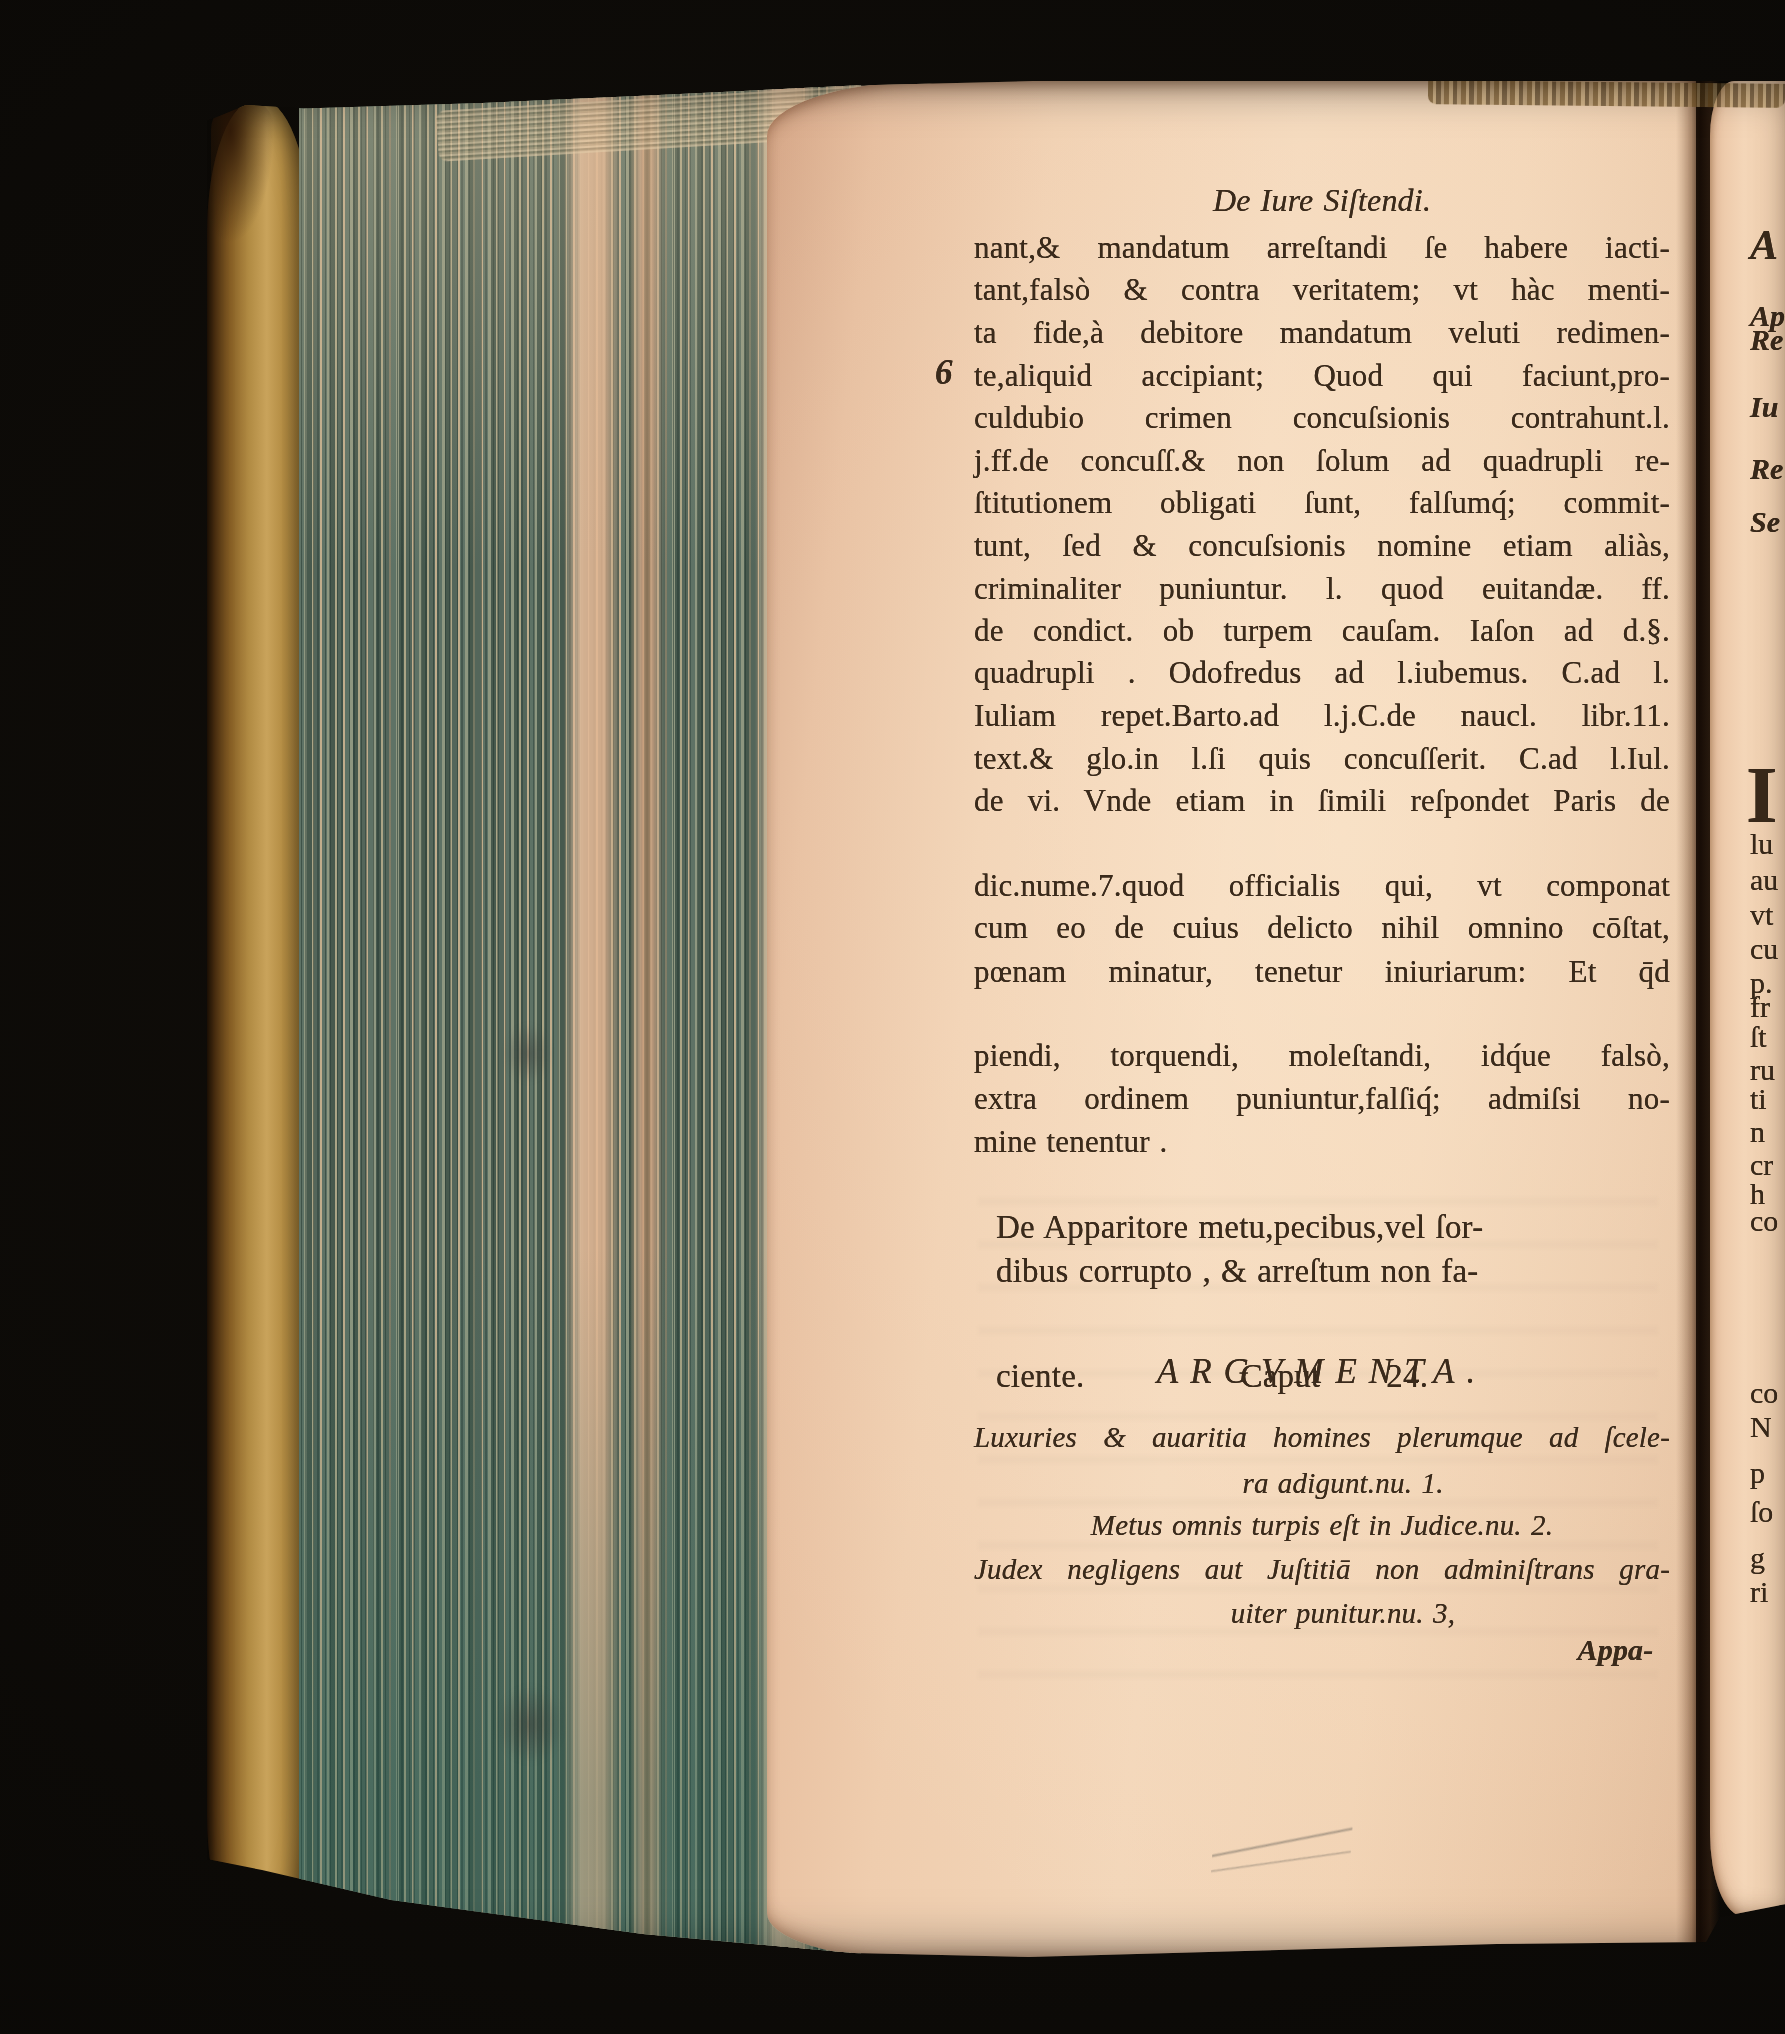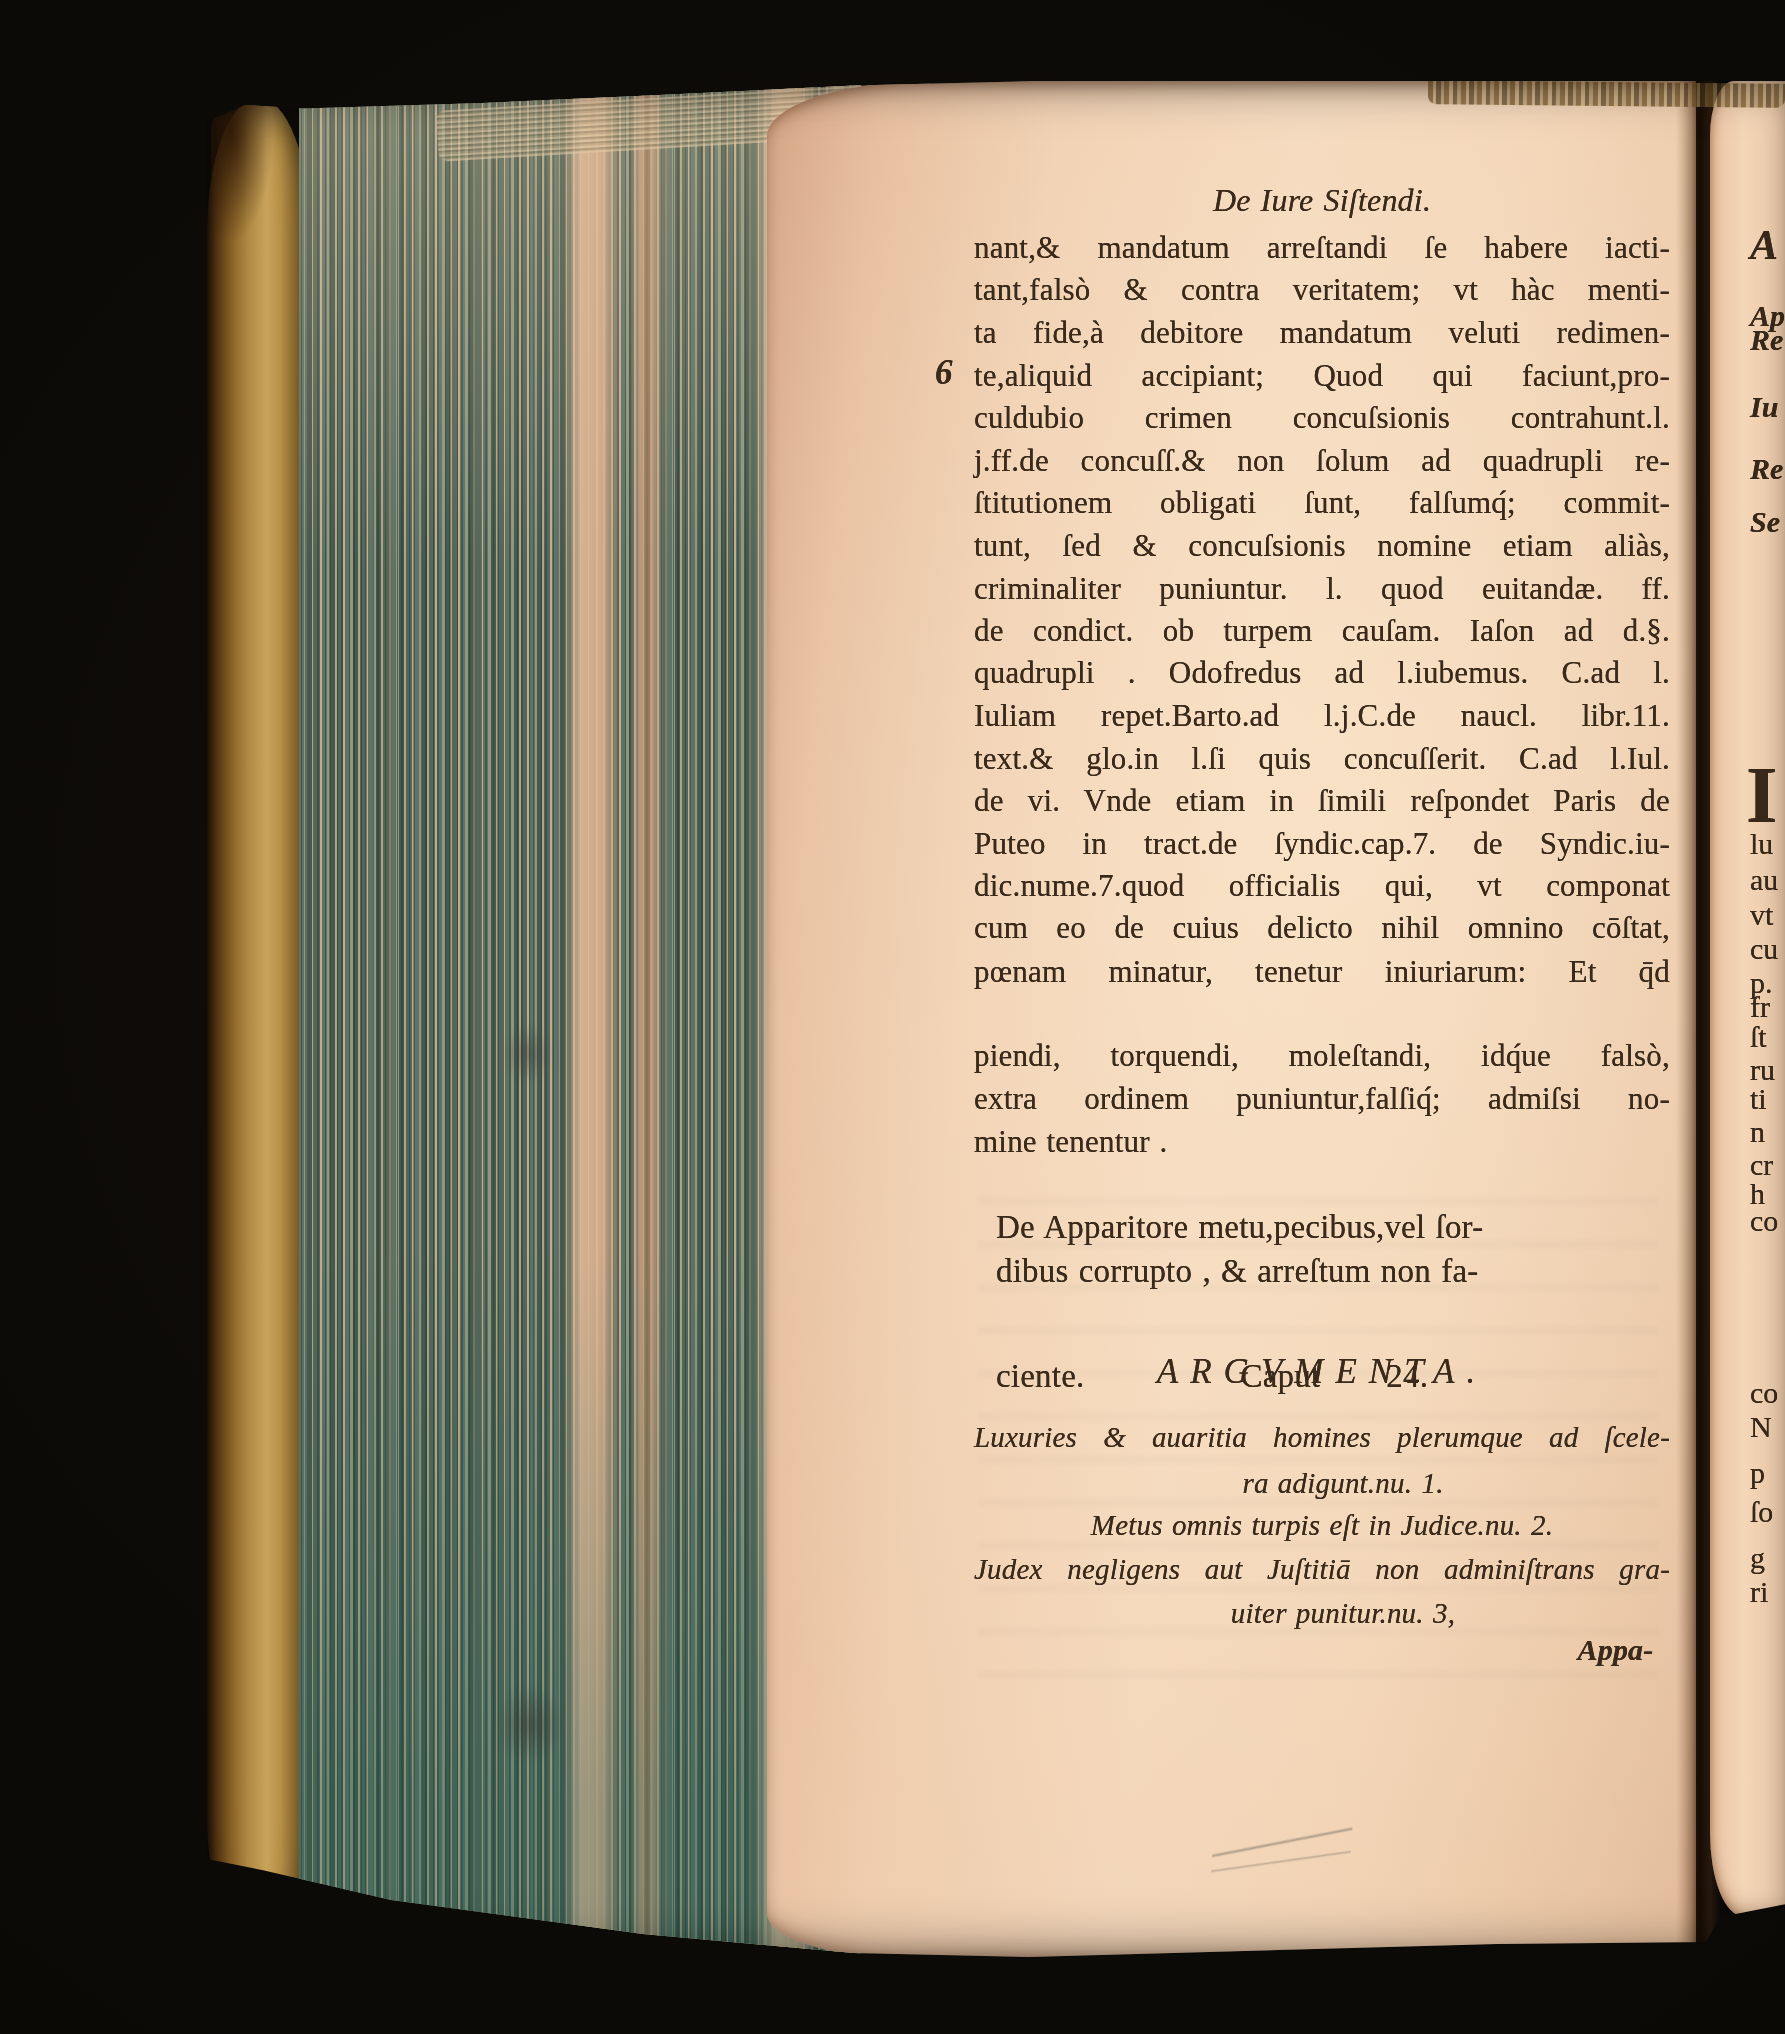--- a/index.html
+++ b/index.html
@@ -172,21 +172,20 @@
       <div class="line jline" style="top:215px">culdubio crimen concuſsionis contrahunt.l.</div>
       <div class="line jline" style="top:258px">j.ff.de concuſſ.&amp; non ſolum ad quadrupli re-</div>
       <div class="line jline" style="top:300px">ſtitutionem obligati ſunt, falſumq́; commit-</div>
       <div class="line jline" style="top:343px">tunt, ſed &amp; concuſsionis nomine etiam aliàs,</div>
       <div class="line jline" style="top:386px">criminaliter puniuntur. l. quod euitandæ. ff.</div>
       <div class="line jline" style="top:428px">de condict. ob turpem cauſam. Iaſon ad d.§.</div>
       <div class="line jline" style="top:470px">quadrupli . Odofredus ad l.iubemus. C.ad l.</div>
       <div class="line jline" style="top:513px">Iuliam repet.Barto.ad l.j.C.de naucl. libr.11.</div>
       <div class="line jline" style="top:556px">text.&amp; glo.in l.ſi quis concuſſerit. C.ad l.Iul.</div>
       <div class="line jline" style="top:598px">de vi. Vnde etiam in ſimili reſpondet Paris de</div>
-      <div class="line jline" style="top:641px">Puteo in tract.de ſyndic.cap.7. de Syndic.iu-</div>
       <div class="line jline" style="top:683px">dic.nume.7.quod officialis qui, vt componat</div>
       <div class="line jline" style="top:769px">pœnam minatur, tenetur iniuriarum: Et q̄d</div>
       <div class="line jline" style="top:725px">cum eo de cuius delicto nihil omnino cōſtat,</div>
       <div class="line jline" style="top:853px">piendi, torquendi, moleſtandi, idq́ue falsò,</div>
       <div class="line jline" style="top:896px">extra ordinem puniuntur,falſiq́; admiſsi no-</div>
       <div class="line" style="top:939px">mine tenentur .</div>
 
       <div class="line chapline" style="top:1023px">De Apparitore metu,pecibus,vel ſor-</div>
       <div class="line chapline" style="top:1067px">dibus corrupto , &amp; arreſtum non fa-</div>
       <div class="line chapline caputrow" style="top:1172px">

